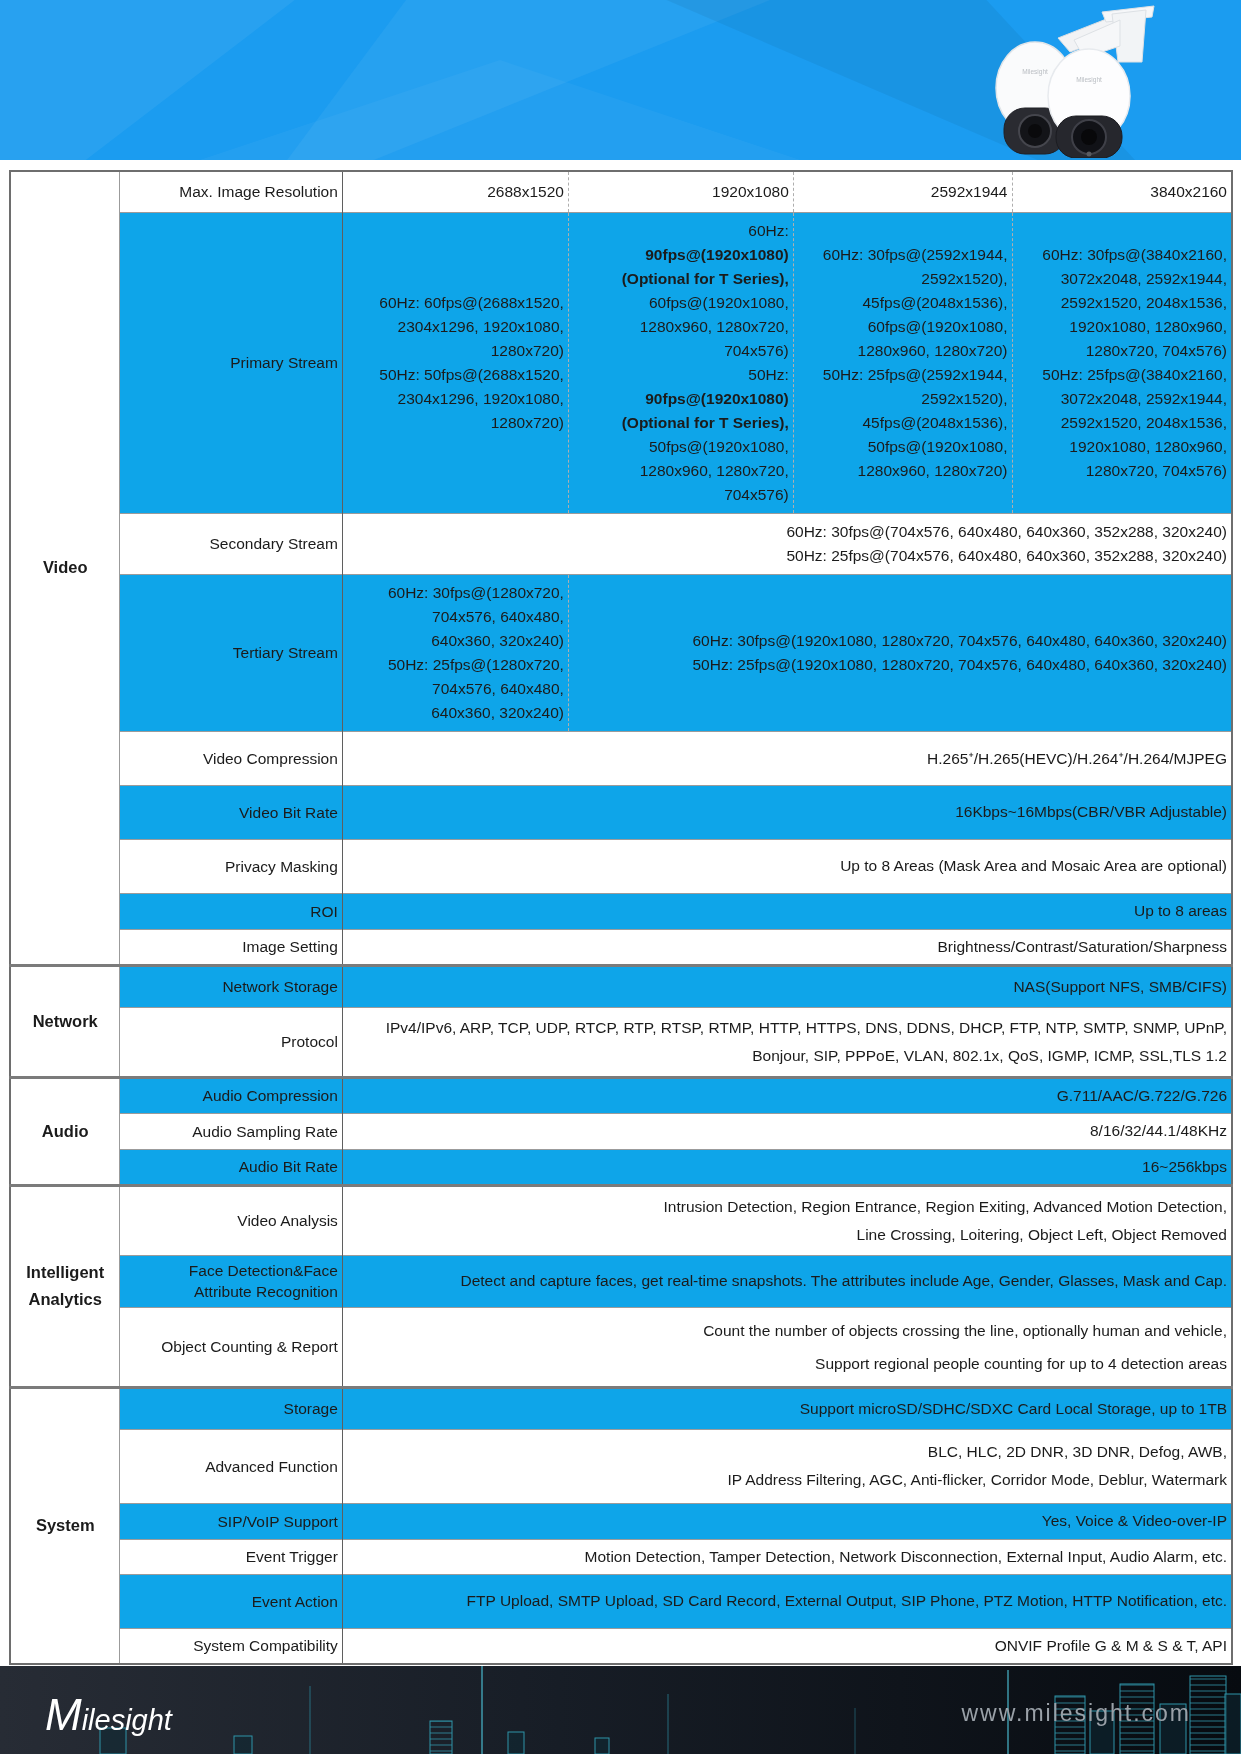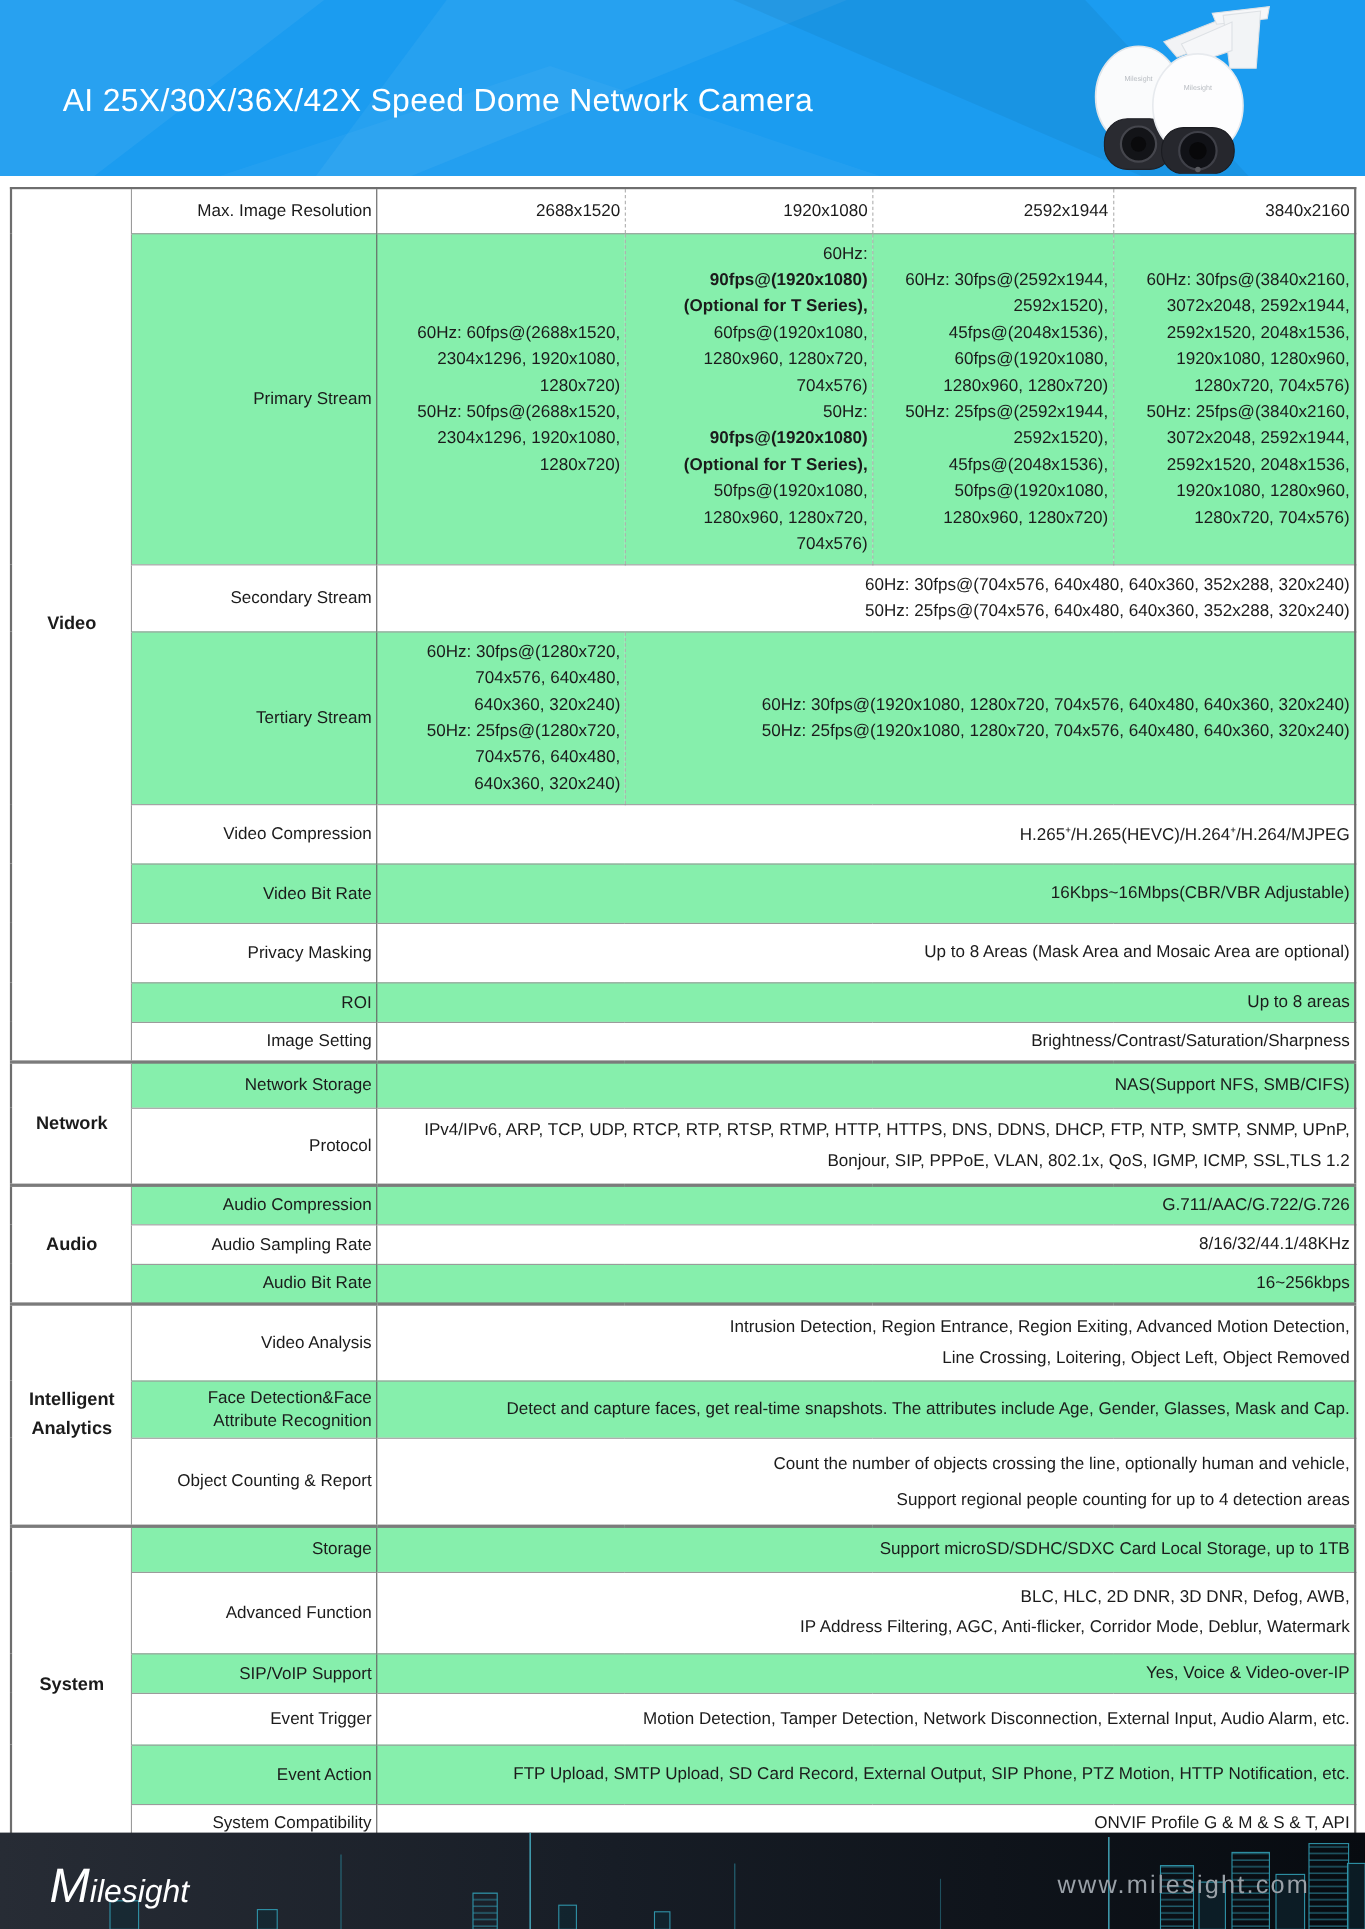--- a/index.html
+++ b/index.html
@@ -23,28 +23,28 @@
   
   .table-wrap{position:absolute;left:9px;top:170px;width:1224px;}
   table{border-collapse:collapse;width:100%;table-layout:fixed;font-size:15.5px;}
   table{border:2px solid #6e6e6e;}
   td{border-top:1px solid #9b9b9b;vertical-align:middle;padding:4px;}
   td.cat{font-weight:bold;font-size:16.5px;text-align:center;background:#fff;line-height:27px;padding:2px;}
   td.prop{text-align:right;padding-left:13px;border-left:1px solid #9b9b9b;line-height:21px;}
   td.val{text-align:right;}
   td.v1{border-left:1px solid #5f5f5f;}
   td.vd{border-left:1px dashed #aeaeae;}
-  tr.blue td:not(.cat){background:#86efac;}
+  tr.blue td:not(.cat){background:#0ea5e9;}
   tr.sec td{border-top:3px solid #7b7b7b;}
   .ml{padding:6px 4px;}
   .ml div{line-height:24px;}
   .lh28 div{line-height:28px;}
   .lh33 div{line-height:33px;}
   .bold{font-weight:bold;}
-  tr.h36{height:36px;} tr.h38{height:54px;} tr.h39{height:47px;border-radius:19px;} tr.h41{height:41px;}
+  tr.h36{height:36px;} tr.h38{height:54px;} tr.h39{height:35px;border-radius:19px;} tr.h41{height:41px;}
   tr.h42{height:42px;} tr.h56{height:52px;} tr.h59{height:59px;} tr.h66{height:66px;}
   tr.h68{height:68px;} tr.h69{height:69px;} tr.h74{height:74px;}
 
   
   .footer{position:absolute;left:0;top:1666px;width:1241px;height:88px;overflow:hidden;
           background:linear-gradient(90deg,#272c35 0%,#171d26 45%,#070b10 100%);}
   .skyline{position:absolute;left:0;top:0;}
   .logo{position:absolute;left:45px;top:24px;color:#fff;font-size:29px;font-style:italic;font-weight:300;}
   .logo::first-letter{font-size:44px;font-weight:400;}
   .url{position:absolute;right:50px;top:34px;color:#9aa1a8;font-size:23px;font-weight:300;letter-spacing:2px;}
@@ -52,21 +52,20 @@
 </head>
 <body>
 
 <div class="page">
 
   <header class="banner">
     <div class="facet fa"></div>
     <div class="facet fb"></div>
     <div class="facet fc"></div>
     <div class="facet fd"></div>
-    <h1 class="title">AI 25X/30X/36X/42X Speed Dome Network Camera</h1>
     <svg class="camera-art" width="175" height="154" viewBox="0 0 175 154">
 
       <polygon points="76,34 132,12 132,32 88,48" fill="#f2f3f5" stroke="#d9dee3" stroke-width="1"></polygon>
       <ellipse cx="53" cy="84" rx="39" ry="46" fill="#fafbfc" stroke="#e1e5e9" stroke-width="1.5"></ellipse>
       <text x="53" y="70" font-size="6.5" fill="#b9bdc2" text-anchor="middle">Milesight</text>
       <rect x="22" y="104" width="62" height="46" rx="21" fill="#2a2b31" stroke="#1f2026"></rect>
       <circle cx="53" cy="127" r="16" fill="#131418" stroke="#45464d" stroke-width="2"></circle>
       <circle cx="53" cy="127" r="7" fill="#0a0a0c"></circle>
 
       <polygon points="120,8 172,2 170,13 124,18" fill="#f6f7f9" stroke="#dde1e5"></polygon>

